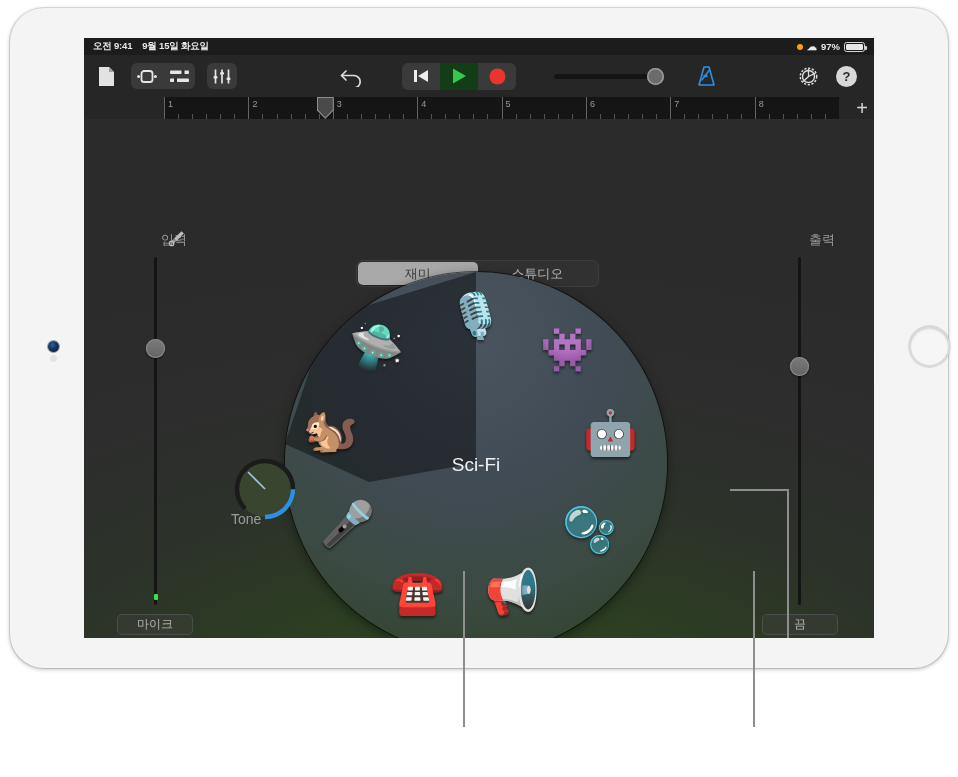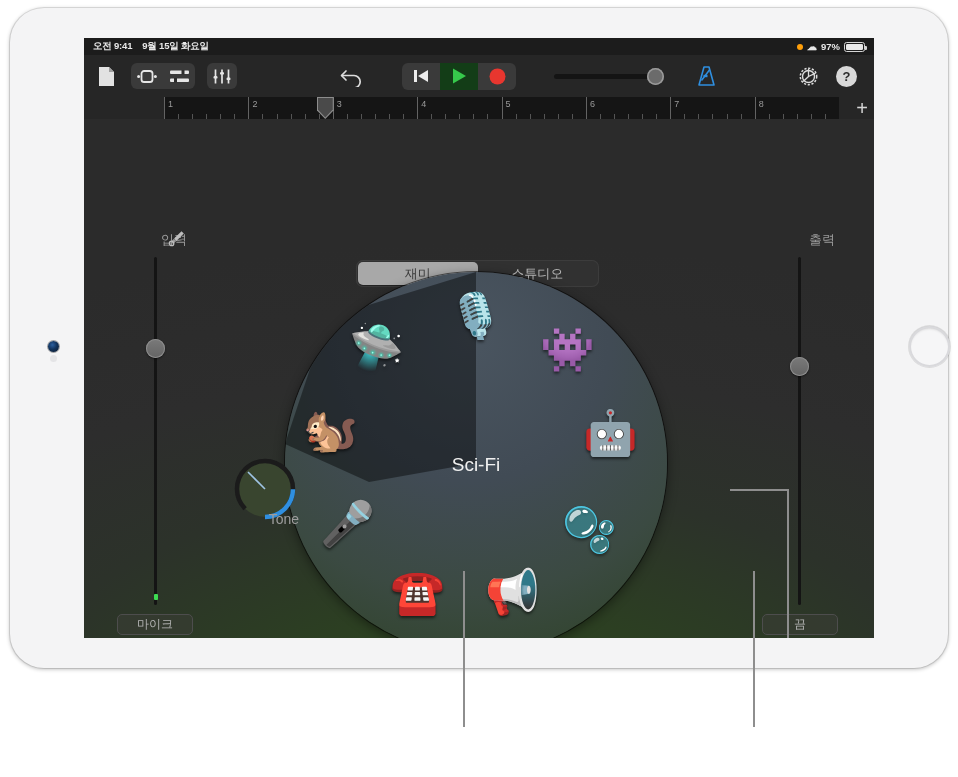--- a/index.html
+++ b/index.html
@@ -184,21 +184,21 @@
     position: absolute; width: 76px; height: 21px;
     border-radius: 5px; border: 1px solid #4d4d4d;
     background: rgba(60,62,55,.55);
     display: flex; align-items: center; justify-content: center;
     font-size: 12px; color: #b5b5b5;
   }
 
   
   .knob-wrap { position: absolute; }
   .knob-label {
-    position: absolute; top: 56px; width: 100%; text-align: right;
+    position: absolute; top: 56px; width: 100%; text-align: left;
     font-size: 14px; color: #9d9d9d;
   }
 
   
   #wheel {
     position: absolute; left: 201px; top: 153px;
     width: 382px; height: 382px; border-radius: 50%;
     background: radial-gradient(115% 115% at 48% 18%, #4a5560 0%, #414b55 32%, #3b4a42 58%, #2e4226 82%, #2b4321 100%);
     box-shadow: 0 0 0 1px rgba(0,0,0,.55), 0 3px 12px rgba(0,0,0,.45);
     overflow: hidden;

